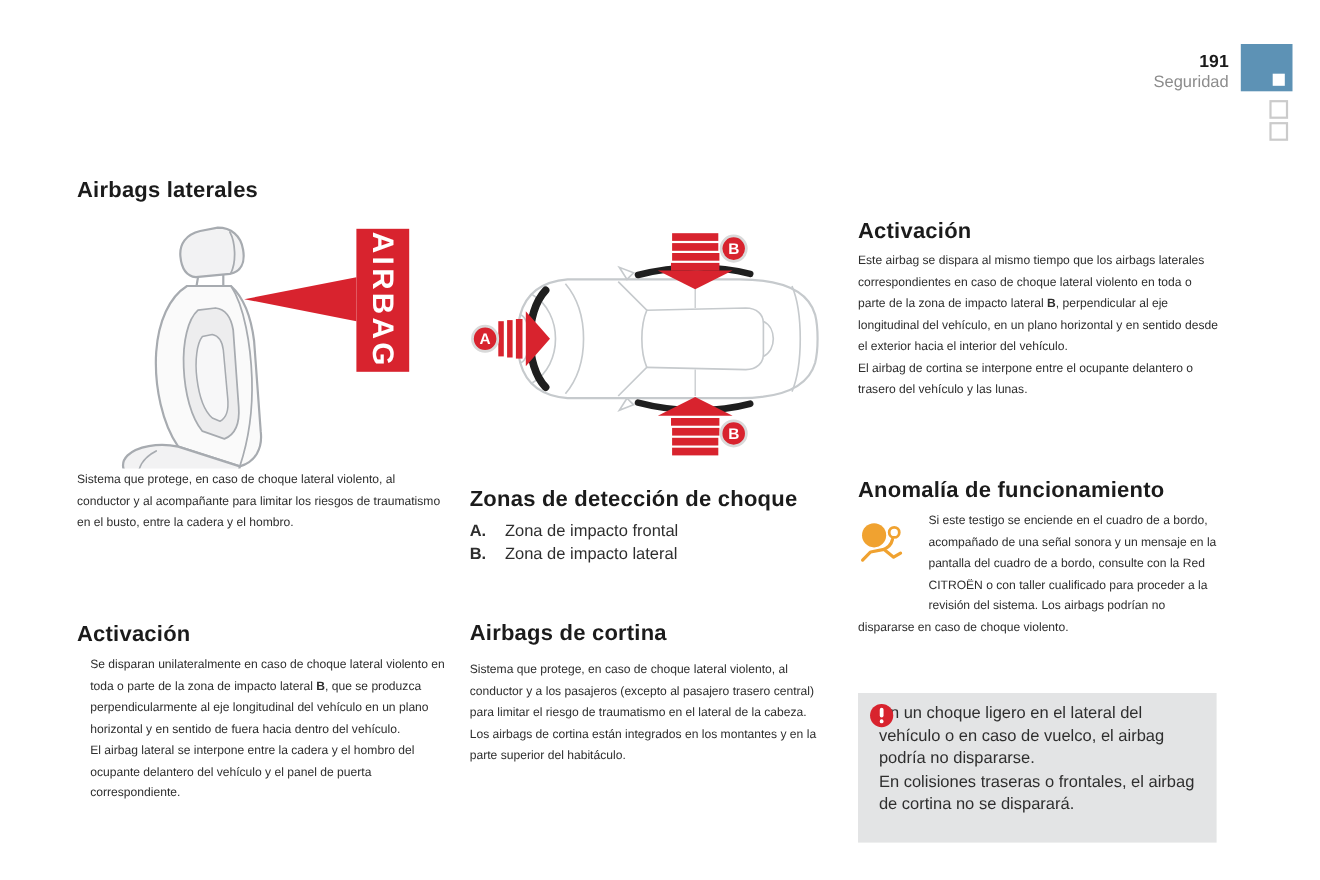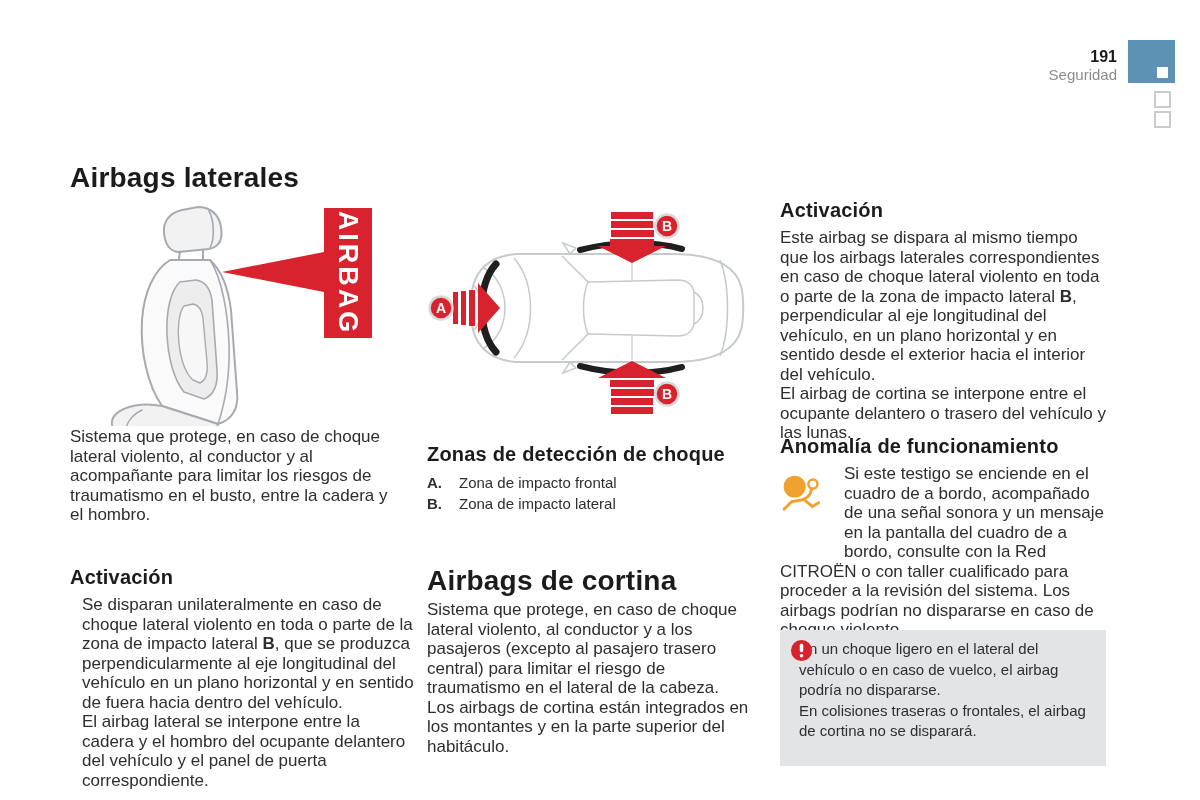--- a/index.html
+++ b/index.html
@@ -1,22 +1,22 @@
 <!DOCTYPE html>
 <html><head>
 <meta charset="utf-8">
 <style>
   html,body{margin:0;padding:0;background:#ffffff;}
   .page{position:relative;width:1200px;height:800px;background:#ffffff;overflow:hidden;
         font-family:"Liberation Sans",sans-serif;color:#2e2e2e;}
   .abs{position:absolute;}
   h1,h2,p{margin:0;padding:0;}
-  .h-big{font-size:28px;font-weight:bold;color:#1b1b1b;letter-spacing:.2px;}
+  .h-big{font-size:20px;font-weight:bold;color:#1b1b1b;letter-spacing:.2px;}
   .h-sub{font-size:20px;font-weight:bold;color:#1b1b1b;letter-spacing:.2px;}
-  .body-txt{font-size:17px;line-height:19.5px;color:#2e2e2e;}
+  .body-txt{font-size:11px;line-height:19.5px;color:#2e2e2e;}
   .b{font-weight:bold;}
   
   .pagenum-block{right:83px;top:48px;text-align:right;}
   .page-num{font-size:16px;font-weight:bold;color:#1b1b1b;line-height:18px;}
   .section-name{font-size:15px;color:#8c8c8c;line-height:18px;}
   .tab-active{left:1128px;top:40px;width:47px;height:43px;background:#5d92b5;}
   .tab-dot{position:absolute;left:29px;top:27px;width:11px;height:11px;background:#ffffff;}
   .tab-sq{left:1154px;width:13px;height:13px;background:#ffffff;border:2px solid #cbcbcb;}
   .tab-sq1{top:91px;} .tab-sq2{top:111px;}
   

